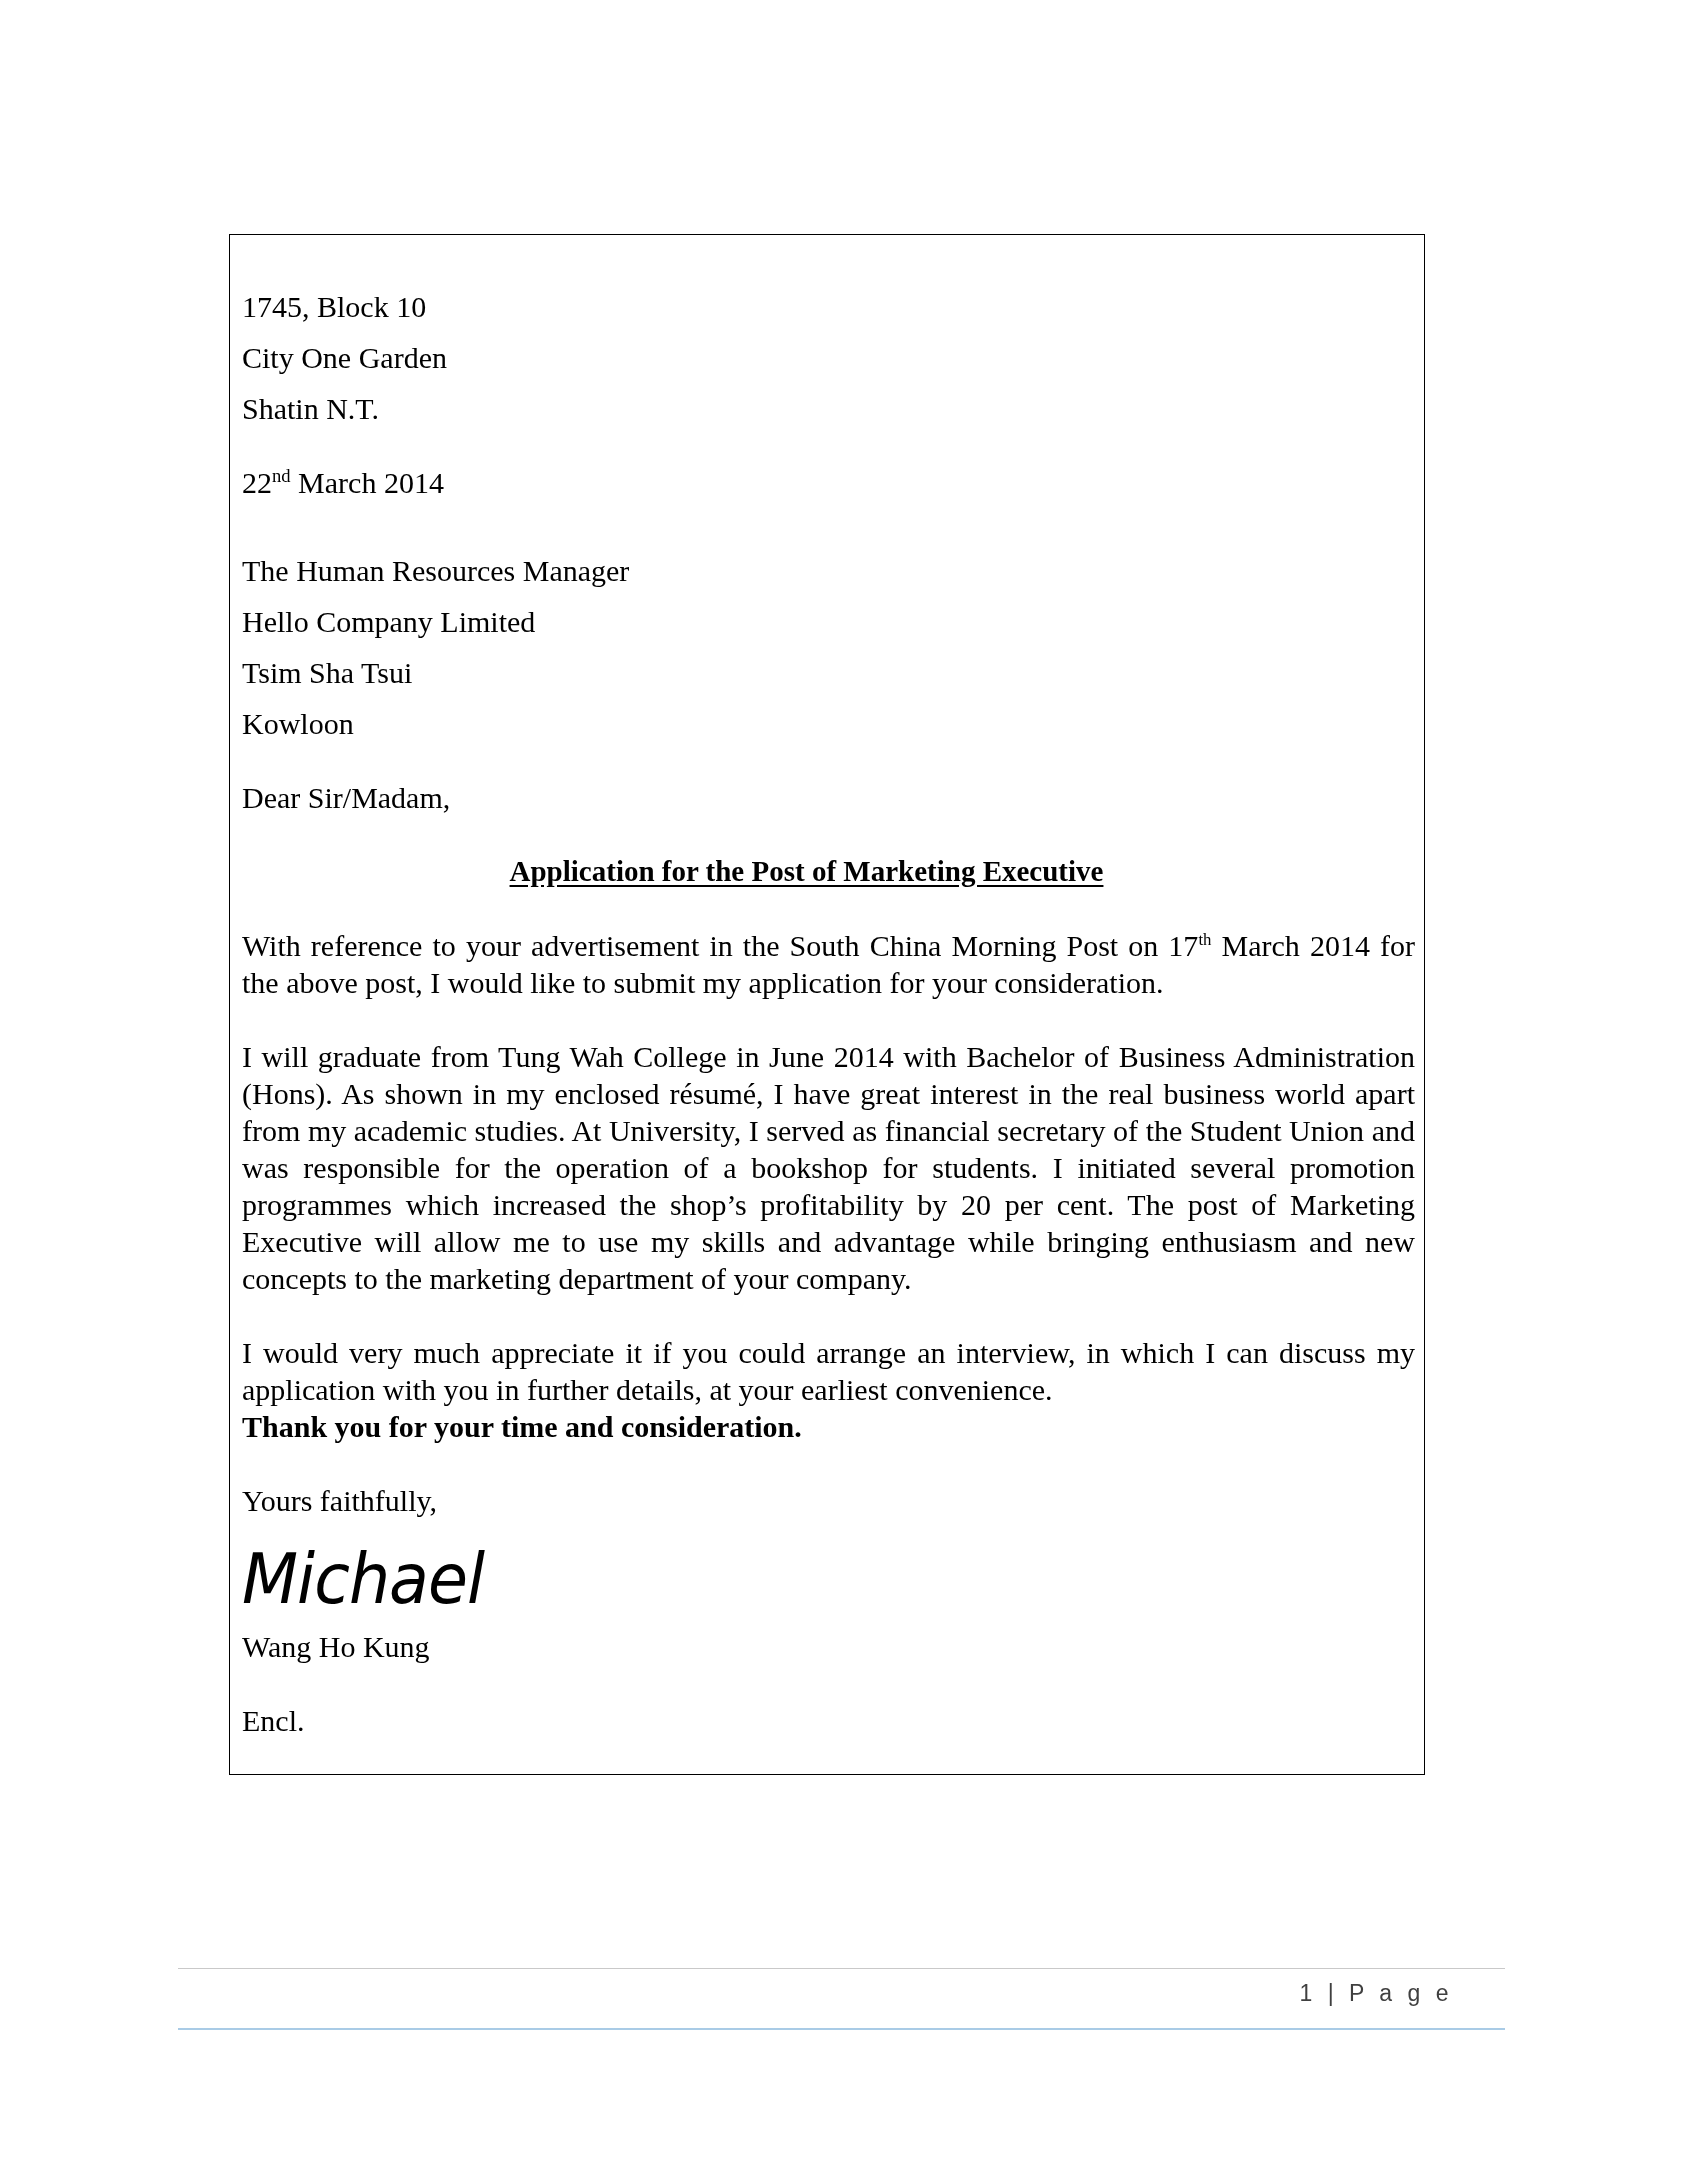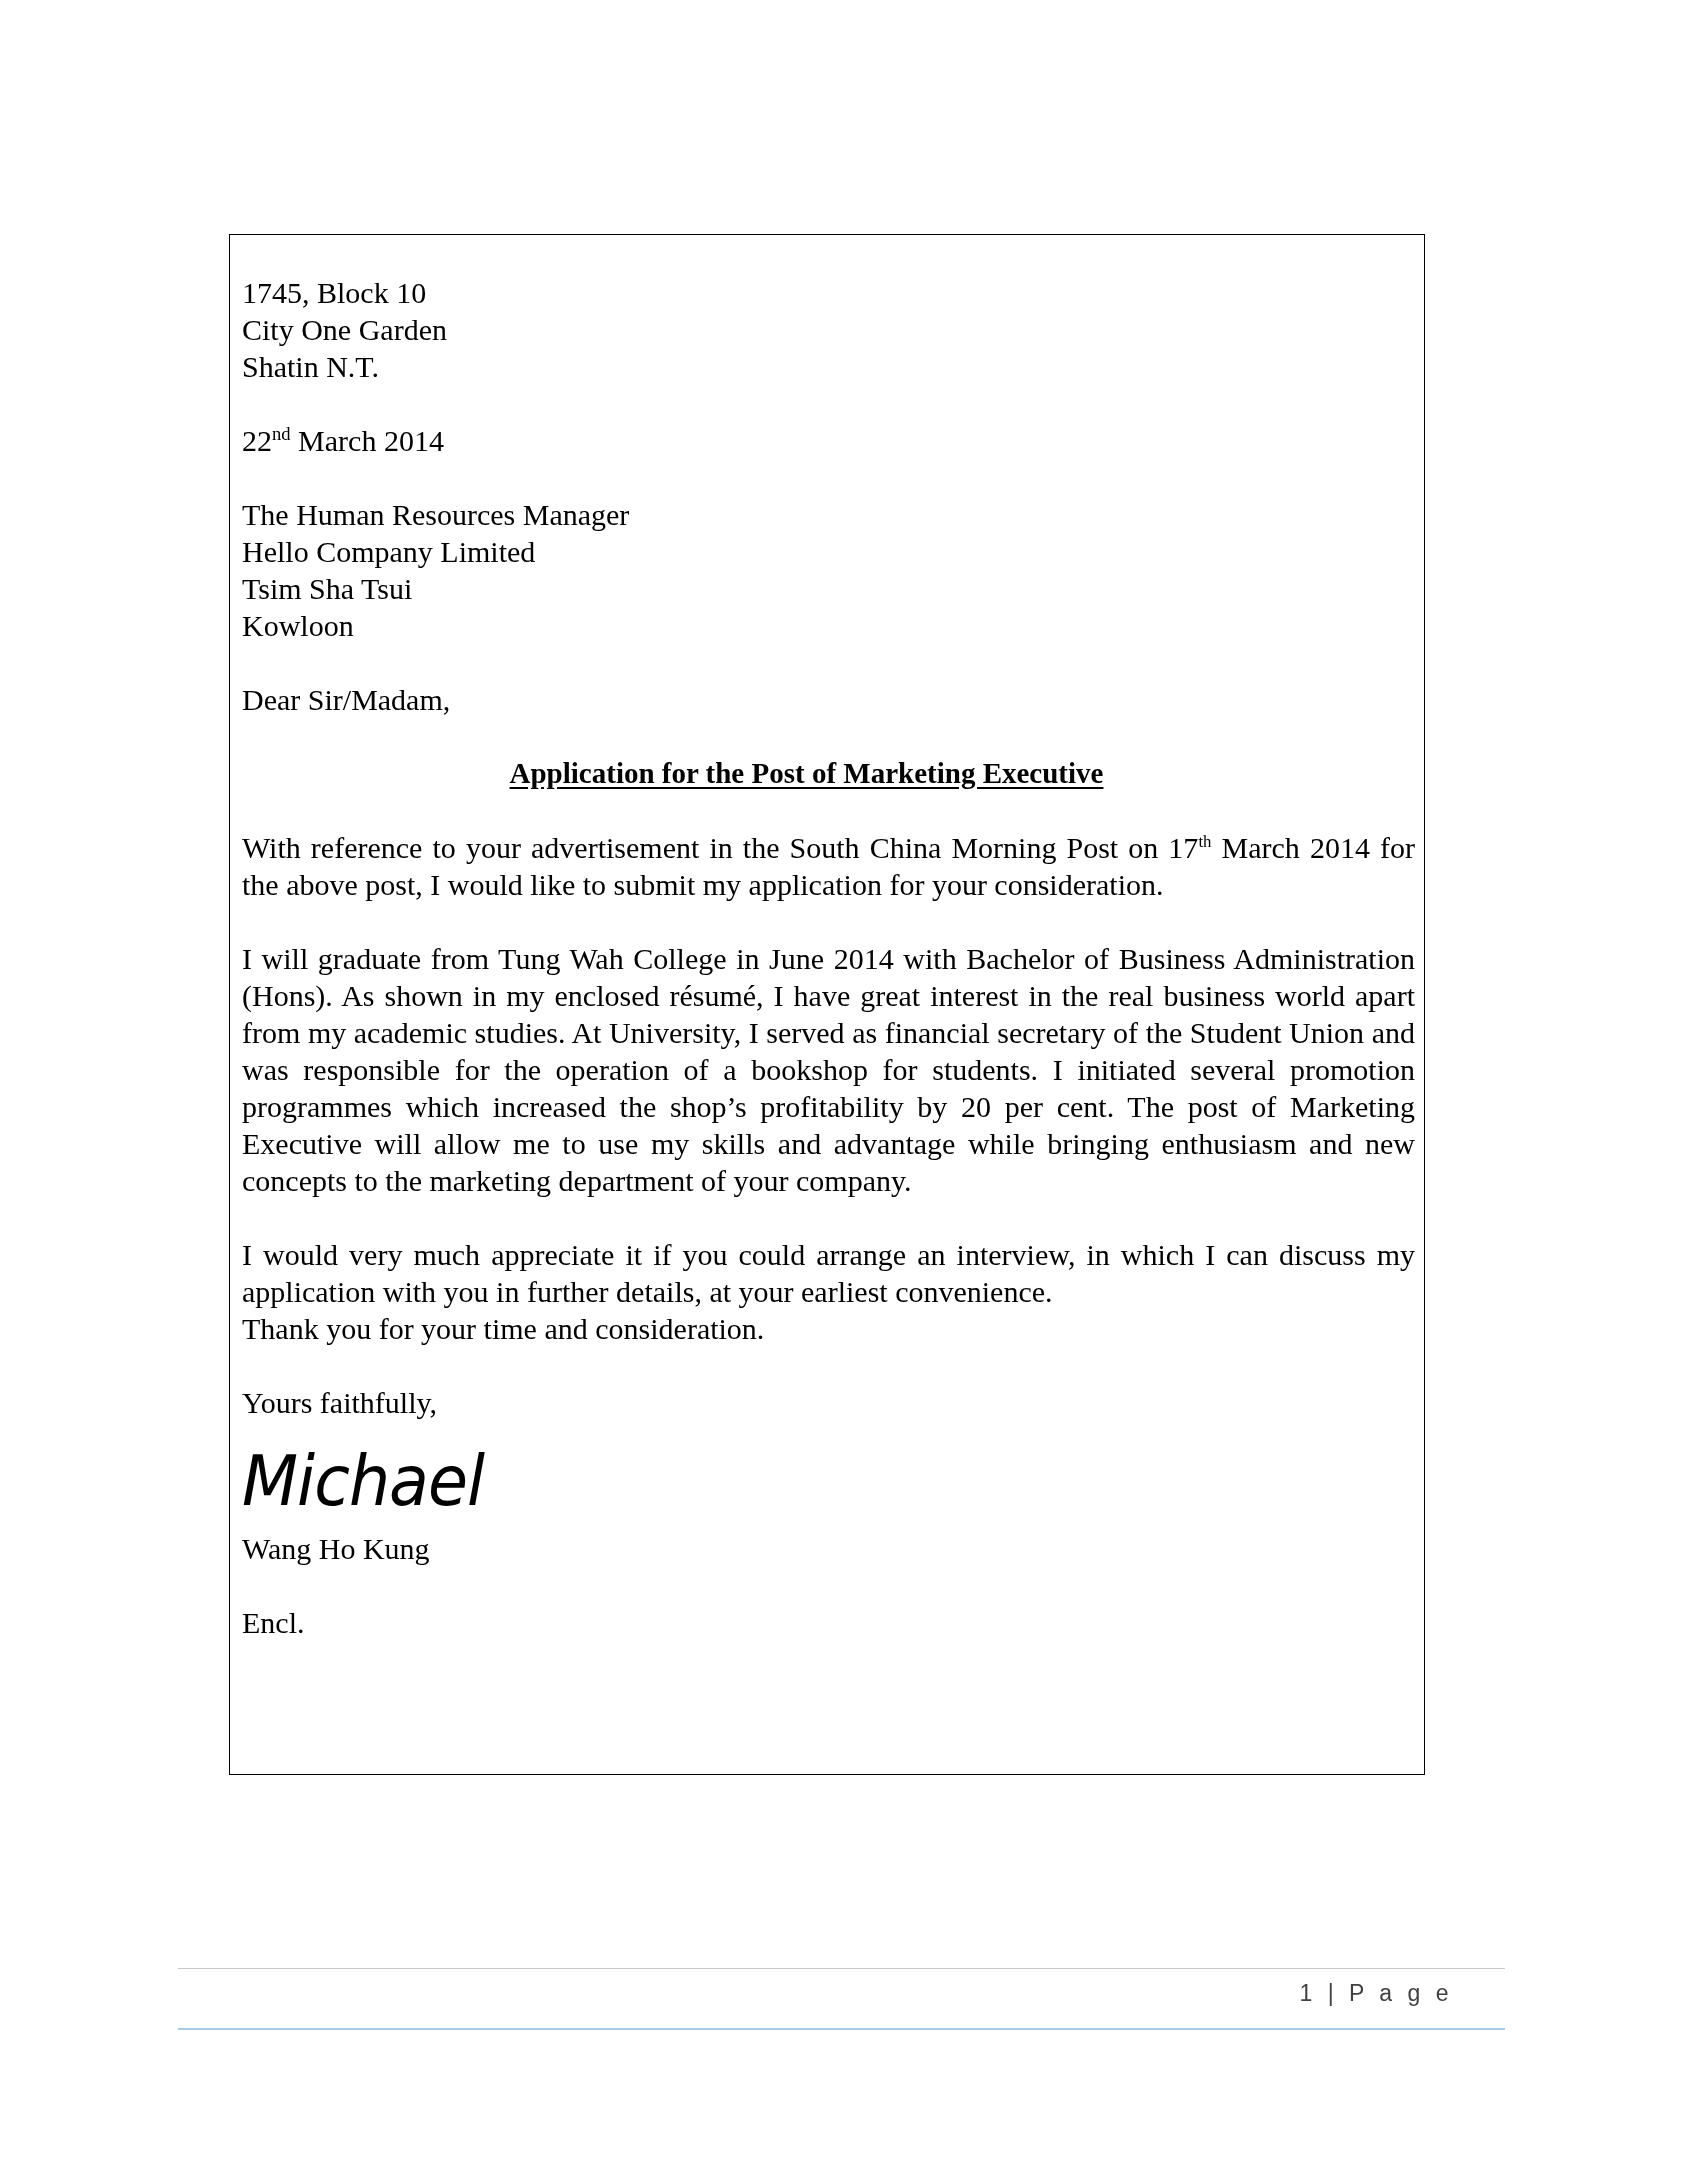--- a/index.html
+++ b/index.html
@@ -52,21 +52,21 @@
     position: absolute;
     left: 242px;
     top: 234px;
     width: 1173px;
     font-size: 30px;
     line-height: 37px;
   }
 
   .blk { margin: 0; padding: 0; }
 
-  .addr-line { display: block; white-space: nowrap; }
+  .addr-line { display: block; white-space: nowrap; margin-top: 14px; }
 
   .gap-sm { height: 37px; }
 
   .sup {
     font-size: 0.62em;
     vertical-align: super;
     line-height: 0;
   }
 
   .sup-small {
@@ -88,20 +88,21 @@
     text-align: justify;
     text-justify: inter-word;
     font-size: 30px;
     line-height: 37px;
   }
 
   .para-left {
     text-align: left;
     font-size: 30px;
     line-height: 37px;
+    font-weight: bold;
   }
 
   .signature {
     font-family: "DejaVu Sans", "Liberation Sans", sans-serif;
     font-size: 65px;
     font-style: italic;
     line-height: 85px;
     letter-spacing: -1px;
     font-weight: 400;
     transform: scaleY(1.08);

